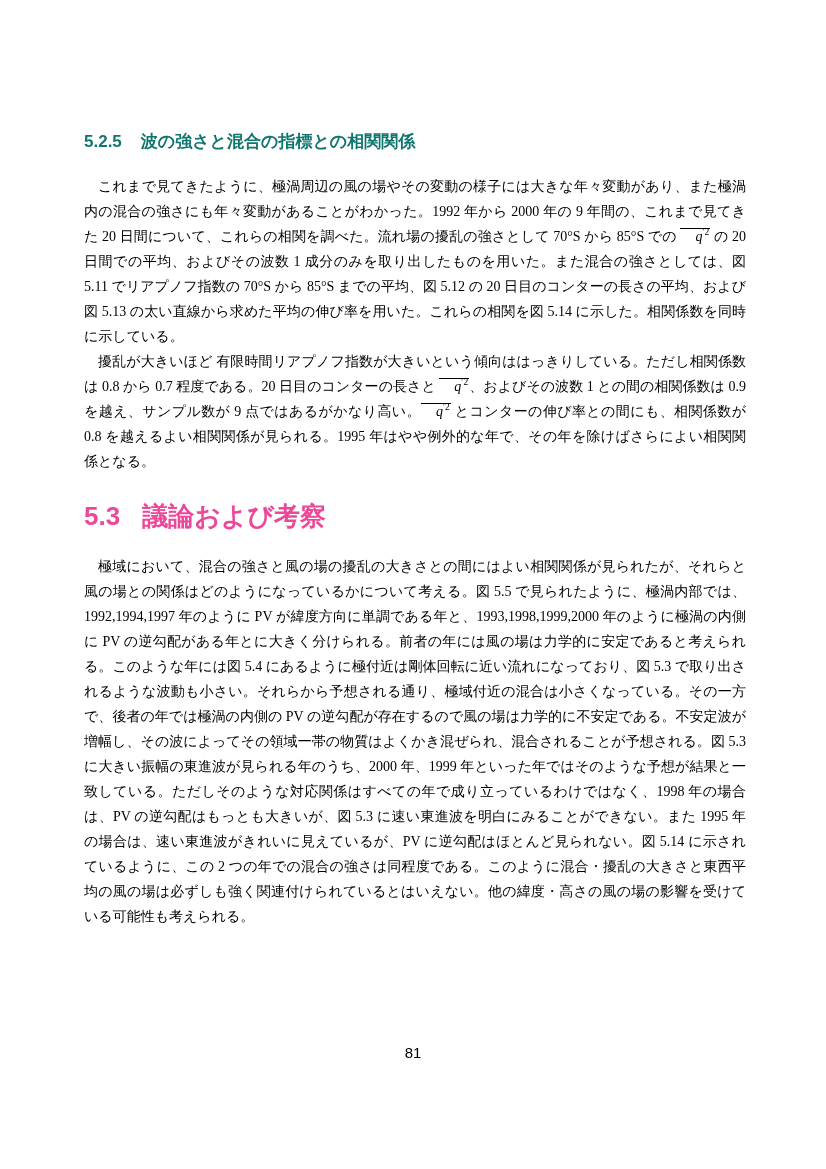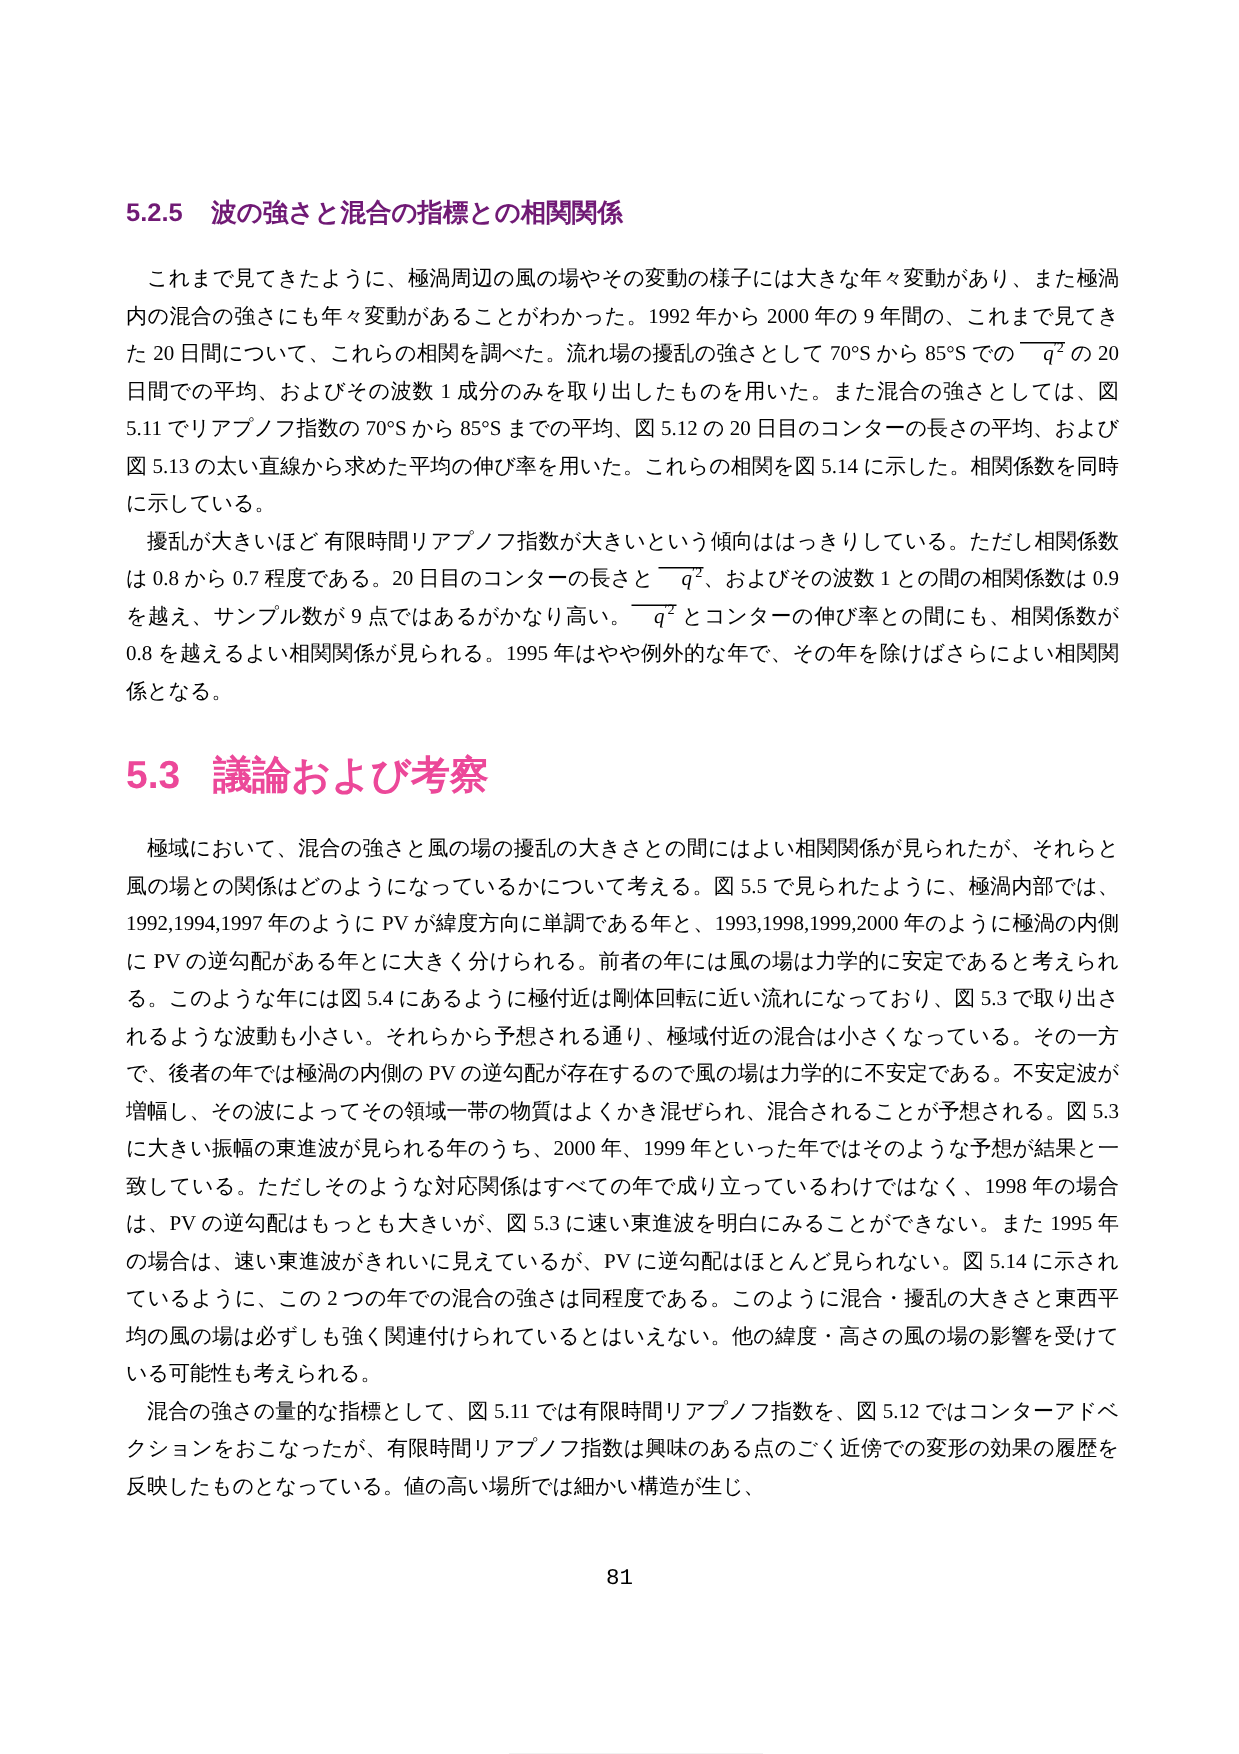--- a/index.html
+++ b/index.html
@@ -17,21 +17,21 @@
     left: 84px;
     top: 131px;
     width: 662px;
   }
   h3.subsubsection {
     margin: 0 0 21px 0;
     font-family: "Liberation Sans", "DejaVu Sans", sans-serif;
     font-weight: bold;
     font-size: 17px;
     line-height: 22px;
-    color: #701a75;
+    color: #0f766e;
   }
   h3.subsubsection .hnum { margin-right: 19px; }
   h2.section {
     margin: 27px 0 23px 0;
     font-family: "Liberation Sans", "DejaVu Sans", sans-serif;
     font-weight: bold;
     font-size: 26px;
     line-height: 30px;
     color: #ec4899;
   }
@@ -58,21 +58,21 @@
     font-style: normal;
     vertical-align: super;
     line-height: 0;
   }
   .page-number {
     position: absolute;
     top: 1044px;
     left: 0;
     width: 100%;
     text-align: center;
-    font-family: Liberation Mono, monospace;
+    font-family: Liberation Sans, sans-serif;
     font-size: 15px;
     color: #000;
   }
 </style>
 </head>
 <body>
 
 <div class="page">
   <div class="content">
 
@@ -83,18 +83,17 @@
     <p class="para"><span>これまで見てきたように、極渦周辺の風の場やその変動の様子には大きな年々変動があり、また極渦内の混合の強さにも年々変動があることがわかった。1992 年から 2000 年の 9 年間の、これまで見てきた 20 日間について、これらの相関を調べた。流れ場の擾乱の強さとして 70°S から 85°S での </span><span class="qbar"><i>q</i><sup>′2</sup></span><span> の 20 日間での平均、およびその波数 1 成分のみを取り出したものを用いた。また混合の強さとしては、図 5.11 でリアプノフ指数の 70°S から 85°S までの平均、図 5.12 の 20 日目のコンターの長さの平均、および図 5.13 の太い直線から求めた平均の伸び率を用いた。これらの相関を図 5.14 に示した。相関係数を同時に示している。</span></p>
 
     <p class="para"><span>擾乱が大きいほど 有限時間リアプノフ指数が大きいという傾向ははっきりしている。ただし相関係数は 0.8 から 0.7 程度である。20 日目のコンターの長さと </span><span class="qbar"><i>q</i><sup>′2</sup></span><span>、およびその波数 1 との間の相関係数は 0.9 を越え、サンプル数が 9 点ではあるがかなり高い。</span><span class="qbar"><i>q</i><sup>′2</sup></span><span> とコンターの伸び率との間にも、相関係数が 0.8 を越えるよい相関関係が見られる。1995 年はやや例外的な年で、その年を除けばさらによい相関関係となる。</span></p>
 
     <h2 class="section">
       <span class="hnum">5.3</span><span class="htitle">議論および考察</span>
     </h2>
 
     <p class="para"><span>極域において、混合の強さと風の場の擾乱の大きさとの間にはよい相関関係が見られたが、それらと風の場との関係はどのようになっているかについて考える。図 5.5 で見られたように、極渦内部では、1992,1994,1997 年のように PV が緯度方向に単調である年と、1993,1998,1999,2000 年のように極渦の内側に PV の逆勾配がある年とに大きく分けられる。前者の年には風の場は力学的に安定であると考えられる。このような年には図 5.4 にあるように極付近は剛体回転に近い流れになっており、図 5.3 で取り出されるような波動も小さい。それらから予想される通り、極域付近の混合は小さくなっている。その一方で、後者の年では極渦の内側の PV の逆勾配が存在するので風の場は力学的に不安定である。不安定波が増幅し、その波によってその領域一帯の物質はよくかき混ぜられ、混合されることが予想される。図 5.3 に大きい振幅の東進波が見られる年のうち、2000 年、1999 年といった年ではそのような予想が結果と一致している。ただしそのような対応関係はすべての年で成り立っているわけではなく、1998 年の場合は、PV の逆勾配はもっとも大きいが、図 5.3 に速い東進波を明白にみることができない。また 1995 年の場合は、速い東進波がきれいに見えているが、PV に逆勾配はほとんど見られない。図 5.14 に示されているように、この 2 つの年での混合の強さは同程度である。このように混合・擾乱の大きさと東西平均の風の場は必ずしも強く関連付けられているとはいえない。他の緯度・高さの風の場の影響を受けている可能性も考えられる。</span></p>
 
-    <p class="para"><span>混合の強さの量的な指標として、図 5.11 では有限時間リアプノフ指数を、図 5.12 ではコンターアドベクションをおこなったが、有限時間リアプノフ指数は興味のある点のごく近傍での変形の効果の履歴を反映したものとなっている。値の高い場所では細かい構造が生じ、</span></p>
 
   </div>
 
   <div class="page-number">81</div>
 </div>
 
 </body></html>

